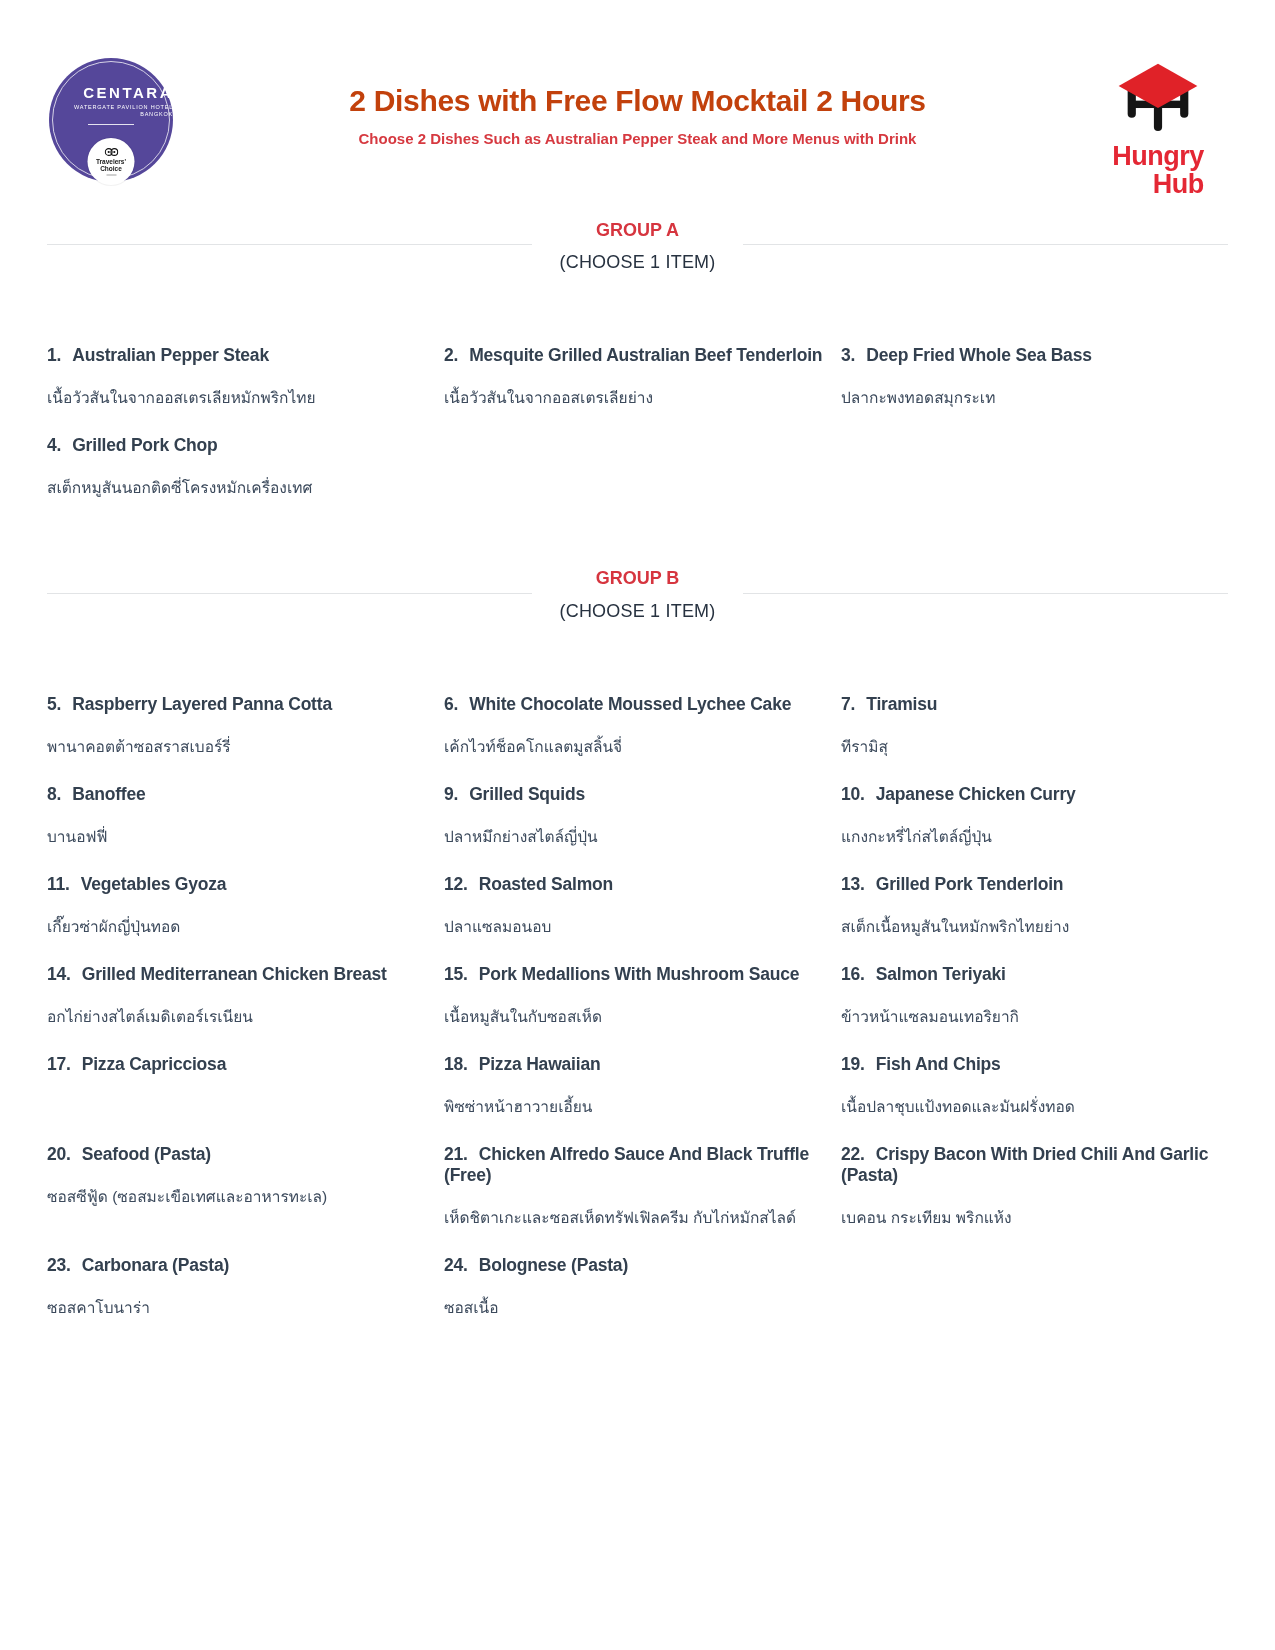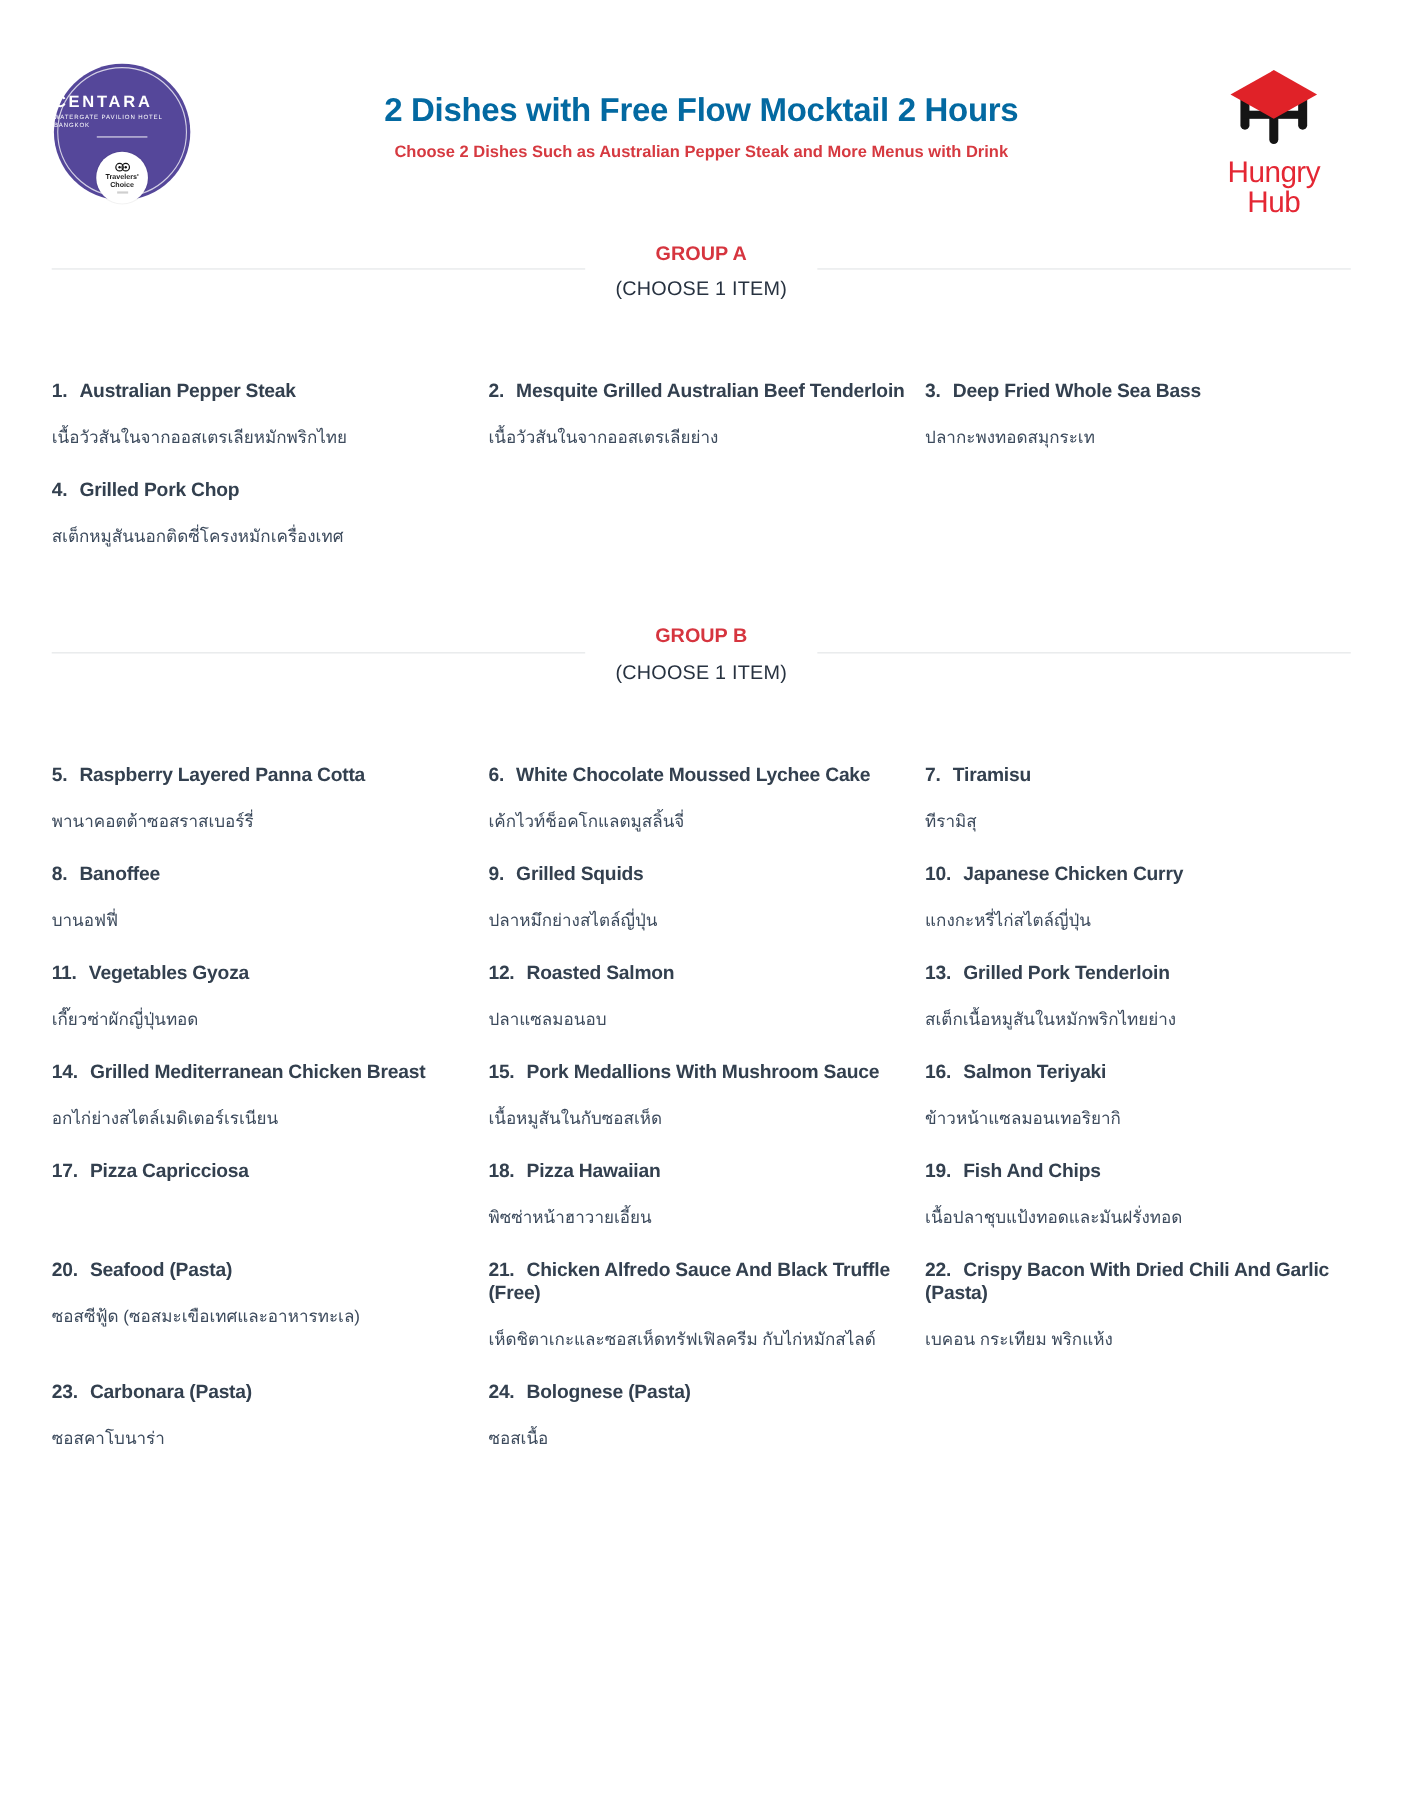--- a/index.html
+++ b/index.html
@@ -18,39 +18,39 @@
 
   
   .header { display: flex; align-items: flex-start; }
   .logo-col { width: 140px; flex: 0 0 140px; }
   .hh-col { width: 140px; flex: 0 0 140px; display: flex; flex-direction: column; align-items: center; }
   .title-col { flex: 1; text-align: center; padding-top: 26px; }
 
   .page-title {
     font-size: 30px;
     font-weight: bold;
-    color: #0369a1;
+    color: #c2410c;
     letter-spacing: -0.3px;
   }
   .page-subtitle {
     margin-top: 12px;
     font-size: 15px;
     font-weight: bold;
     color: #d63940;
   }
 
   
   .centara {
     position: relative;
     width: 124px;
     height: 124px;
     margin-left: 2px;
     border-radius: 50%;
     background: #55479a;
-    text-align: left;
+    text-align: right;
     color: #ffffff;
   }
   .centara .ring {
     position: absolute;
     inset: 3px;
     border: 1px solid rgba(255,255,255,0.75);
     border-radius: 50%;
   }
   .centara .brand {
     padding-top: 26px;
@@ -80,23 +80,23 @@
     font-size: 6.5px; font-weight: bold; line-height: 1.15; color: #1a1a1a;
   }
   .tc-badge .year { width: 10px; height: 2px; background: #cfcfcf; margin-top: 2px; }
 
   
   .hh-icon { margin-top: 4px; }
   .hh-text {
     margin-top: 6px;
     font-size: 27px;
     line-height: 1.05;
-    font-weight: normal;
+    font-weight: bold;
     color: #e42734;
-    text-align: center;
+    text-align: right;
     letter-spacing: -0.5px;
   }
 
   
   .group-a { margin-top: 22px; }
   .group-b { margin-top: 44px; }
   .group-header { display: flex; align-items: flex-end; }
   .group-header .rule {
     flex: 1; height: 1px; background: #e2e4e6; margin-bottom: -5px;
   }

